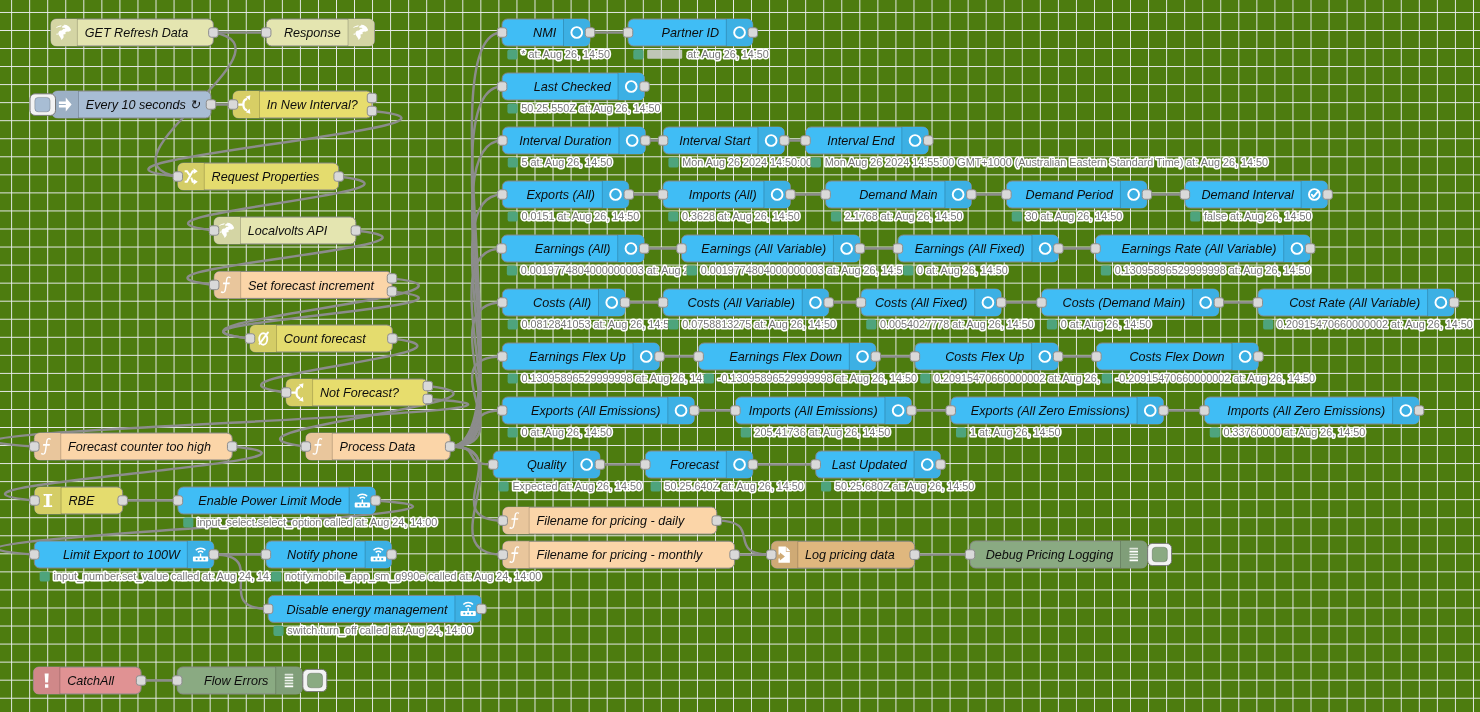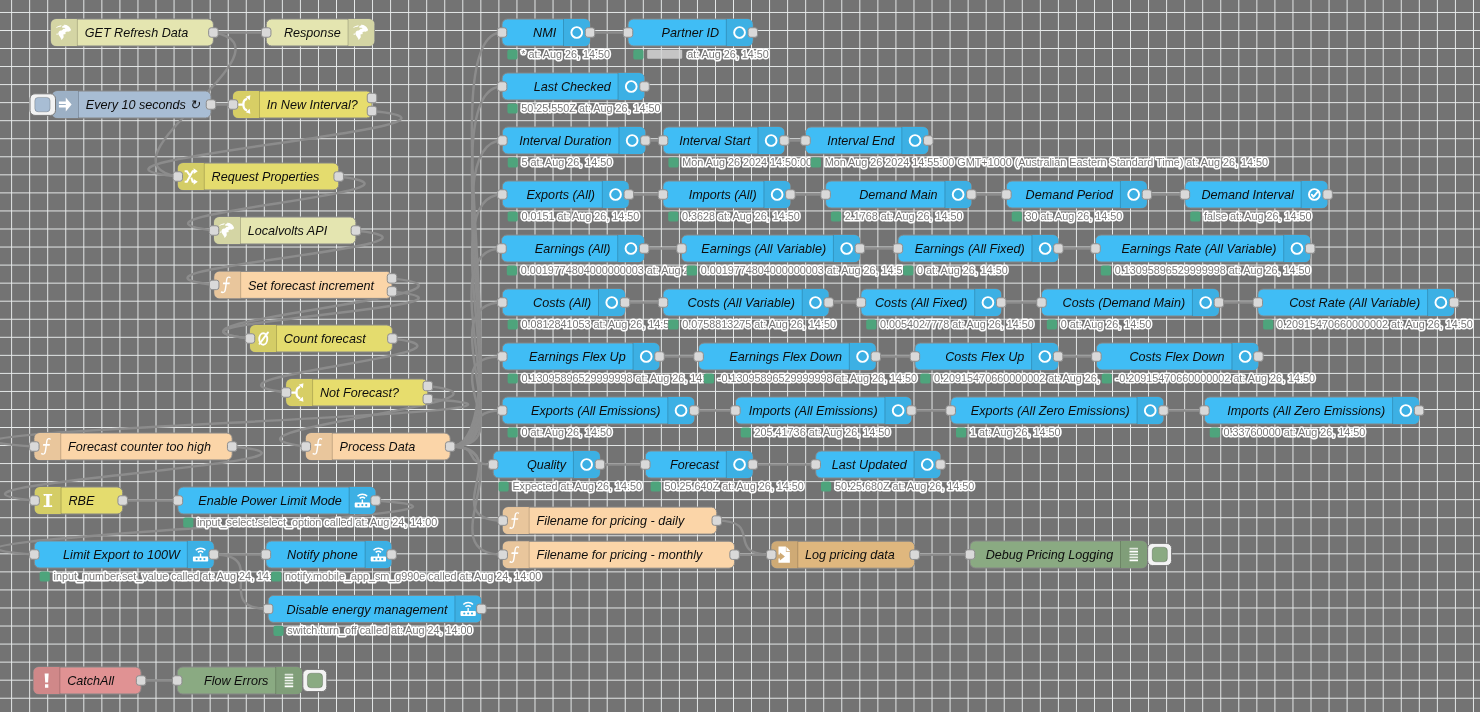--- a/index.html
+++ b/index.html
@@ -1,19 +1,19 @@
 <!DOCTYPE html>
 <html><head>
 <meta charset="utf-8">
 <title>Node-RED</title>
 <style>
   html,body{margin:0;padding:0;background:#fff;}
   body{width:1480px;height:712px;overflow:hidden;
        font-family:"Liberation Sans",sans-serif;}
-  #canvas{position:relative;width:1480px;height:712px;overflow:hidden;background:#737373;}
+  #canvas{position:relative;width:1480px;height:712px;overflow:hidden;background:#4d7c0f;}
   #grid{position:absolute;left:0;top:0;width:1480px;height:712px;
         background-image:
           linear-gradient(to right,#e9ecec 1px,transparent 1px),
           linear-gradient(to bottom,#e9ecec 1px,transparent 1px);
         background-size:18.05px 18.05px;background-position:-6.9px -6.1px;}
   svg#flow{position:absolute;left:0;top:0;width:1480px;height:712px;overflow:visible;
            display:block;}
   .wire{fill:none;stroke:#8c8c8c;stroke-width:2.45;stroke-linecap:round;}
   .nodebox{stroke:#878787;stroke-width:1;}
   .nodelabel{font-family:"Liberation Sans",sans-serif;font-style:italic;

